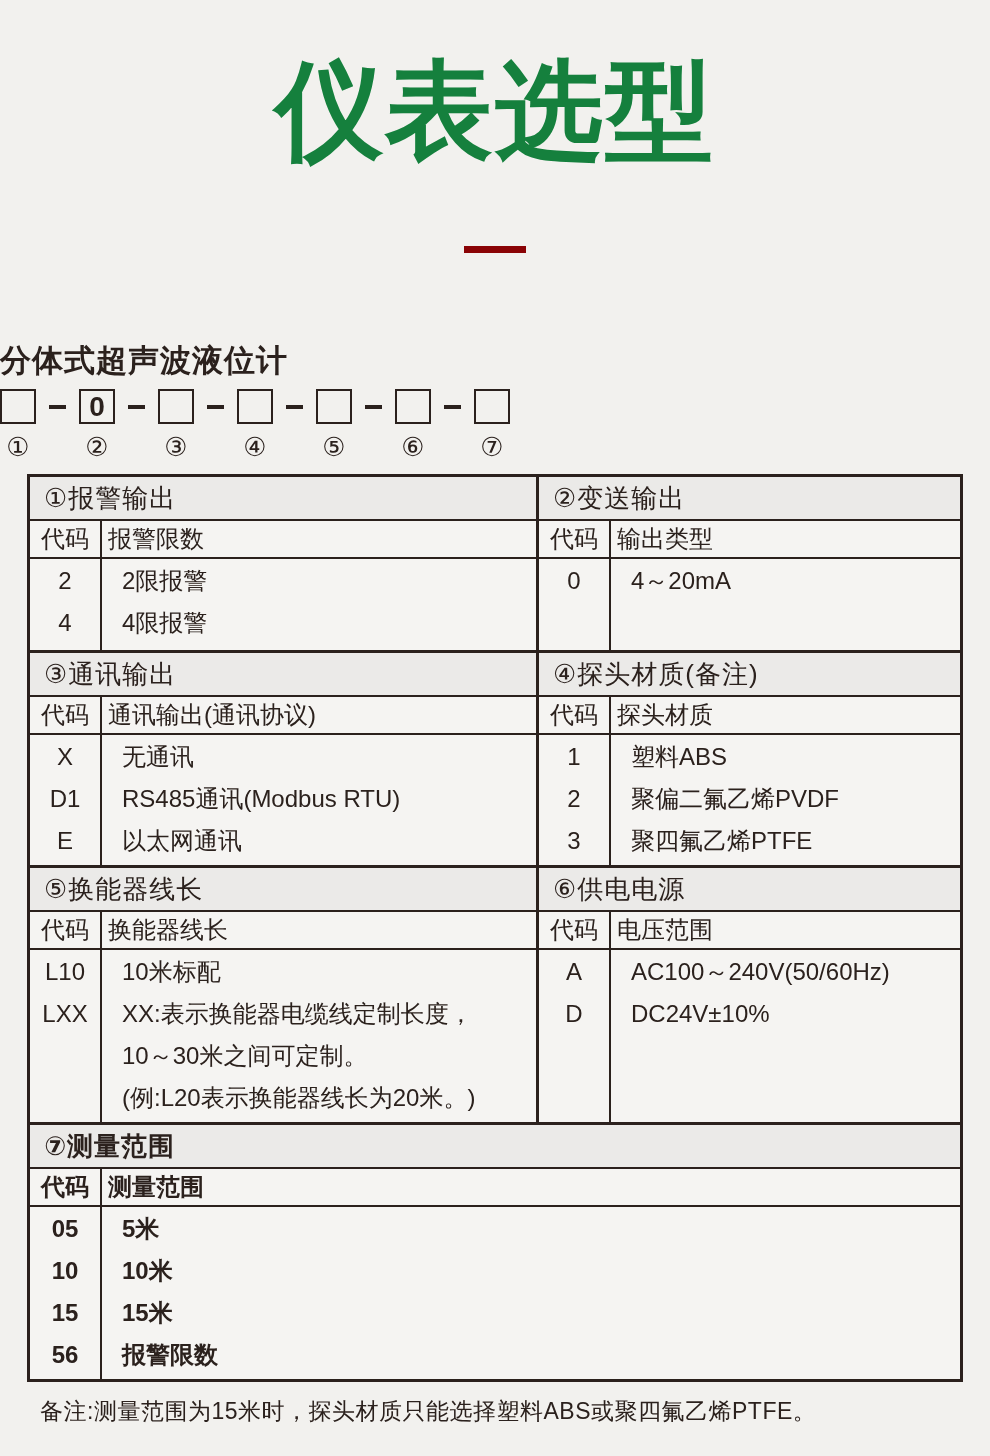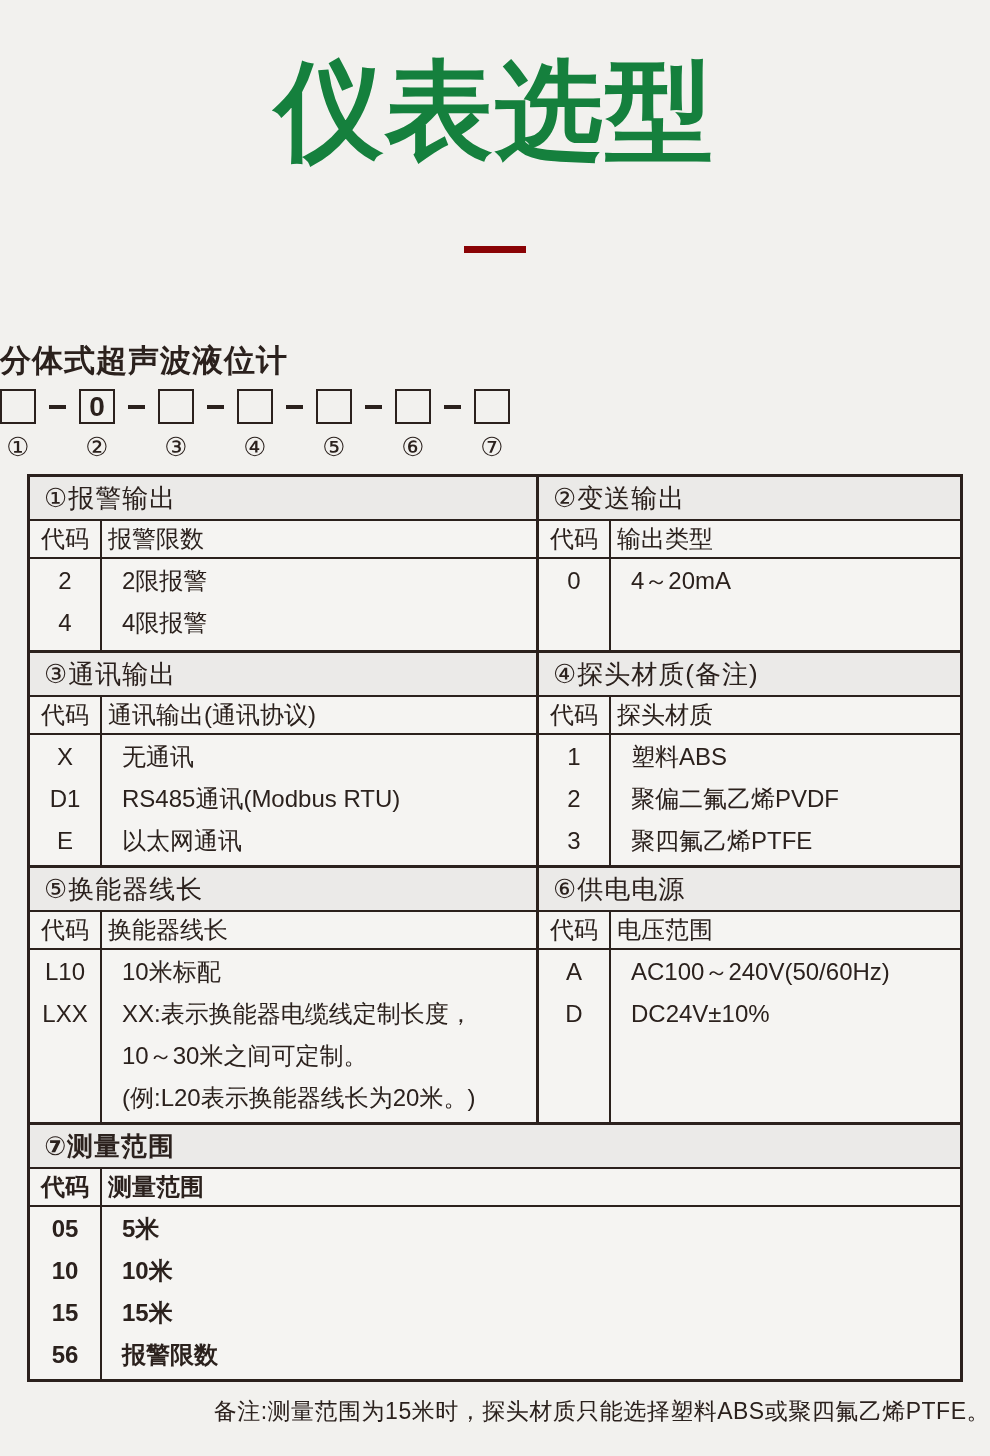--- a/index.html
+++ b/index.html
@@ -117,21 +117,20 @@
   .code-col .cv { height: 42px; line-height: 42px; text-align: center; }
   .desc-col { flex: 1; padding-left: 20px; padding-top: 1px; }
   .desc-col .cv { height: 42px; line-height: 42px; white-space: nowrap; }
   .desc-col .cv.multi { height: auto; white-space: pre-line; line-height: 42px; }
 
   
   .note {
     margin: 14px 0 0 40px;
     font-size: 23px;
     letter-spacing: 0.5px;
-    text-align: right;
   }
 </style>
 </head>
 <body>
 
 <div class="page">
 
   <h1 class="main-title">仪表选型</h1>
   <div class="title-dash"></div>
 

